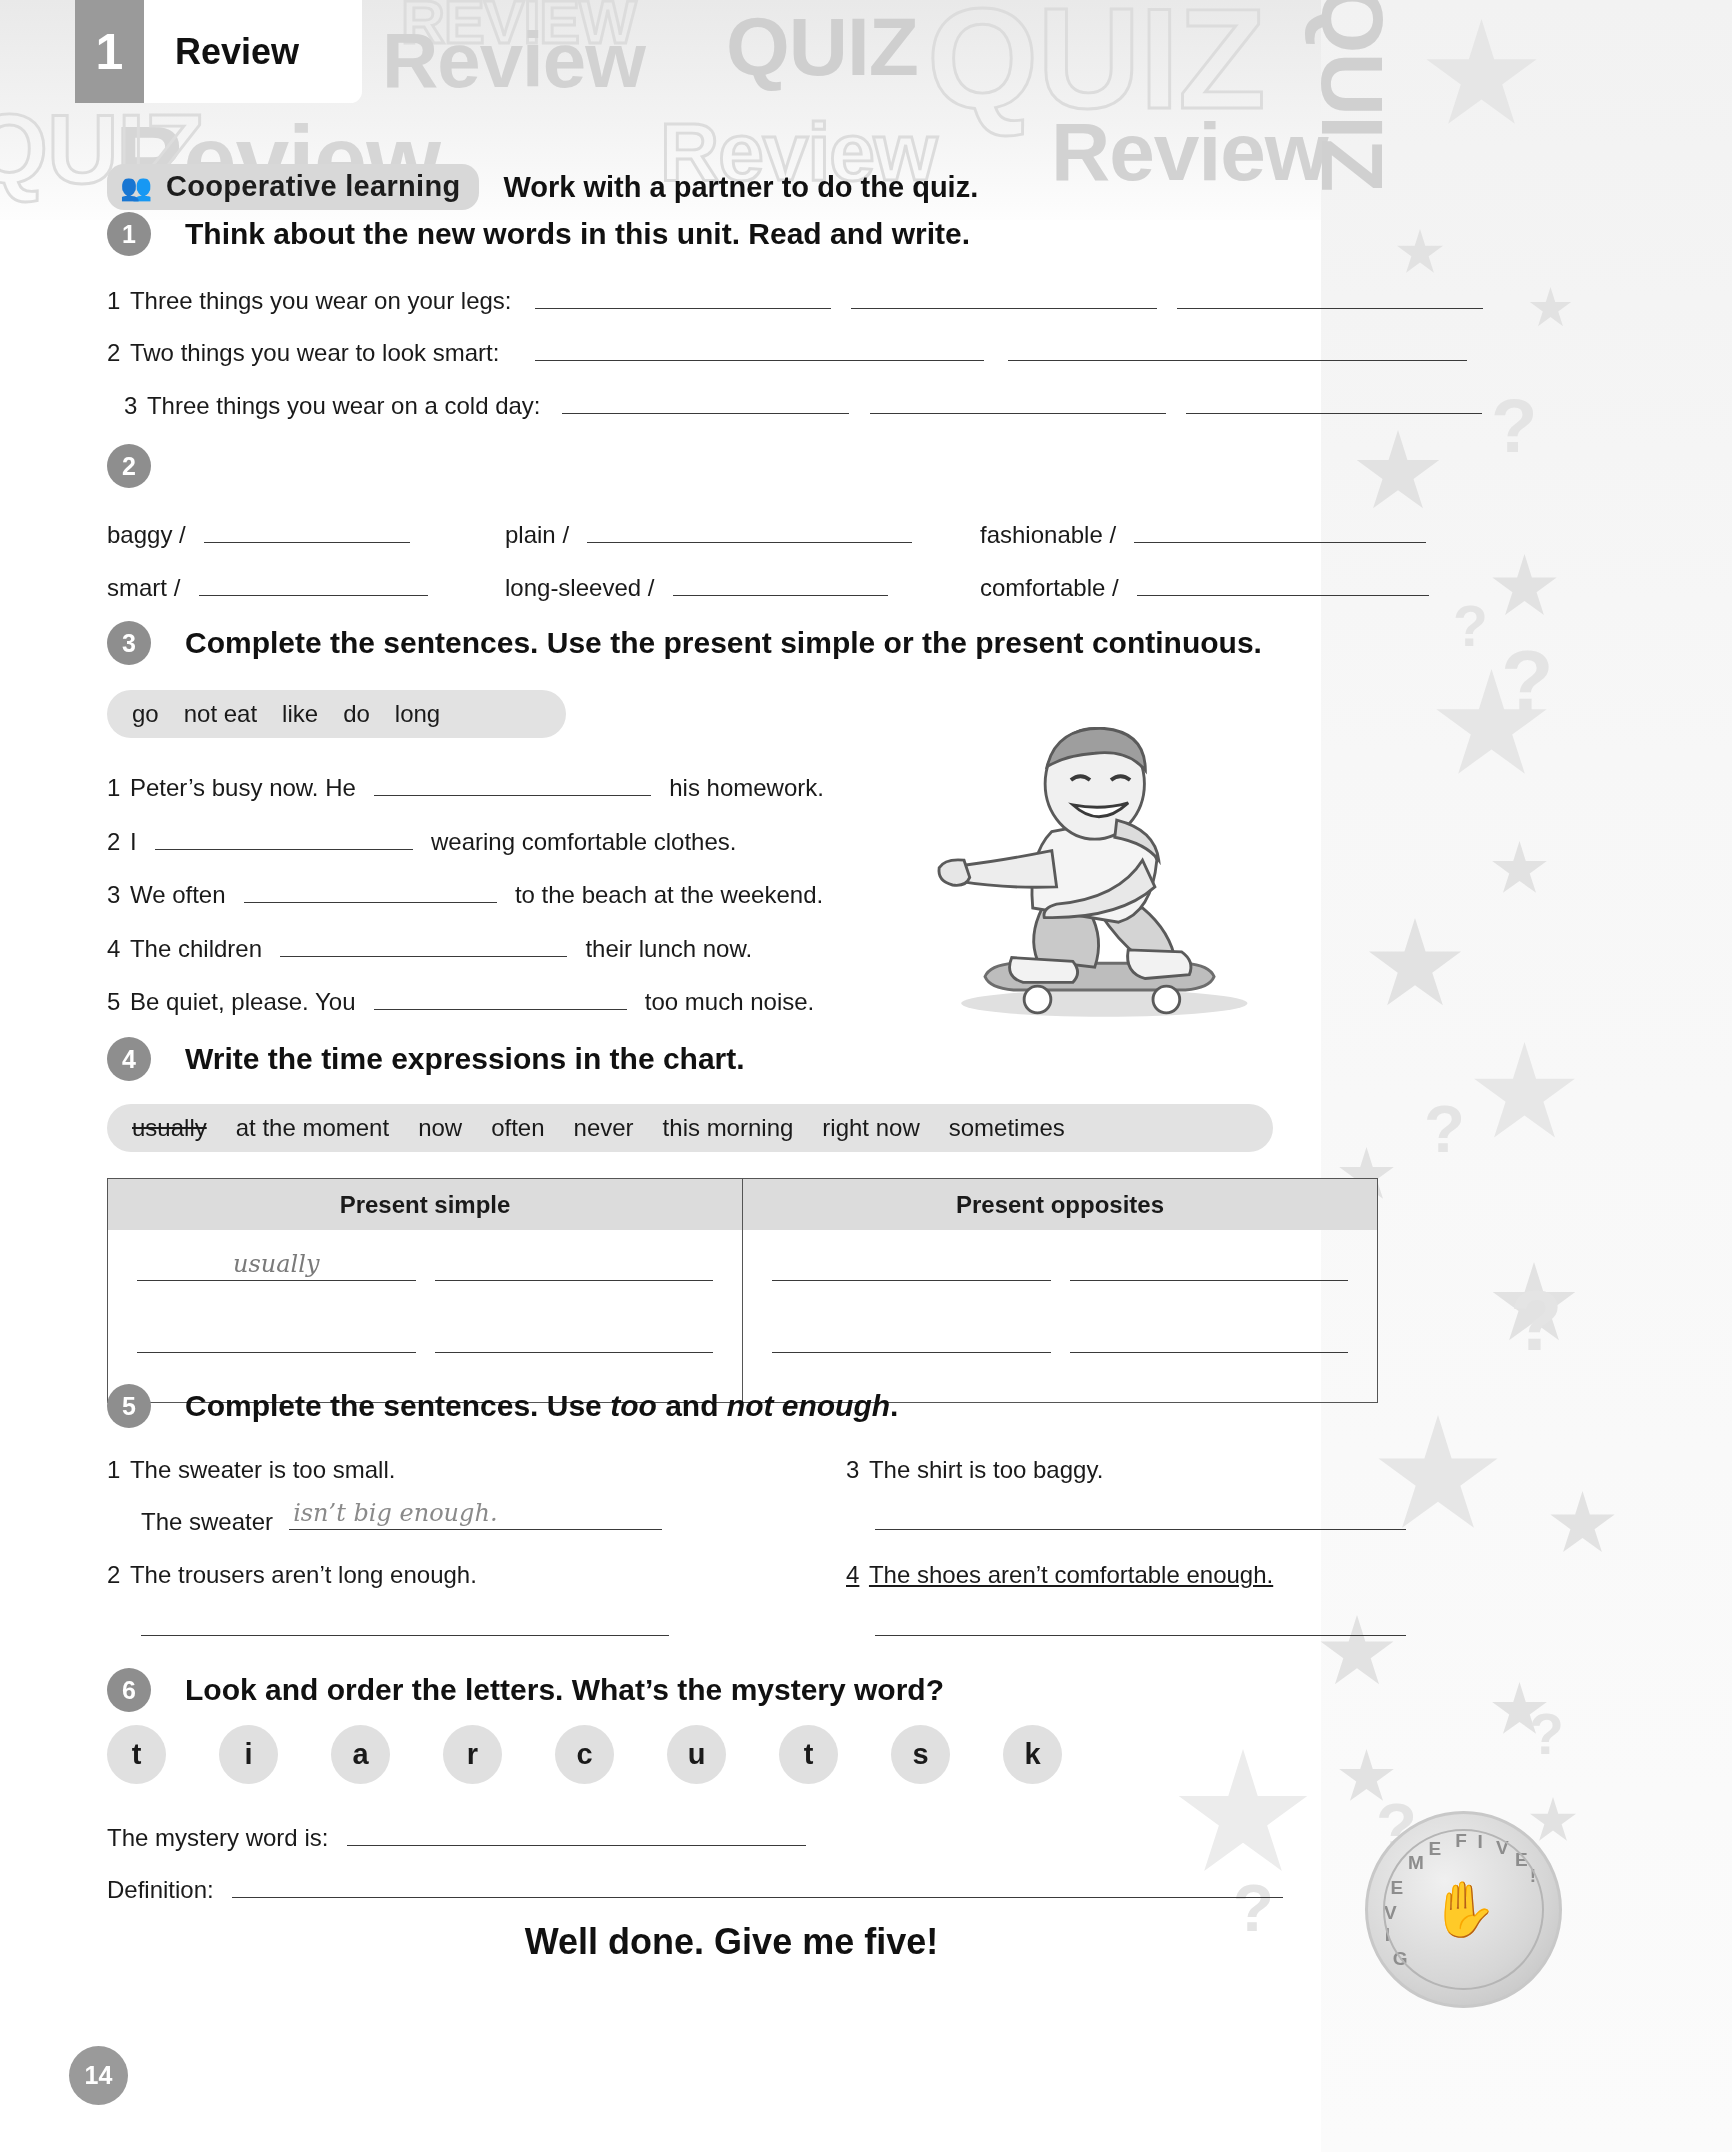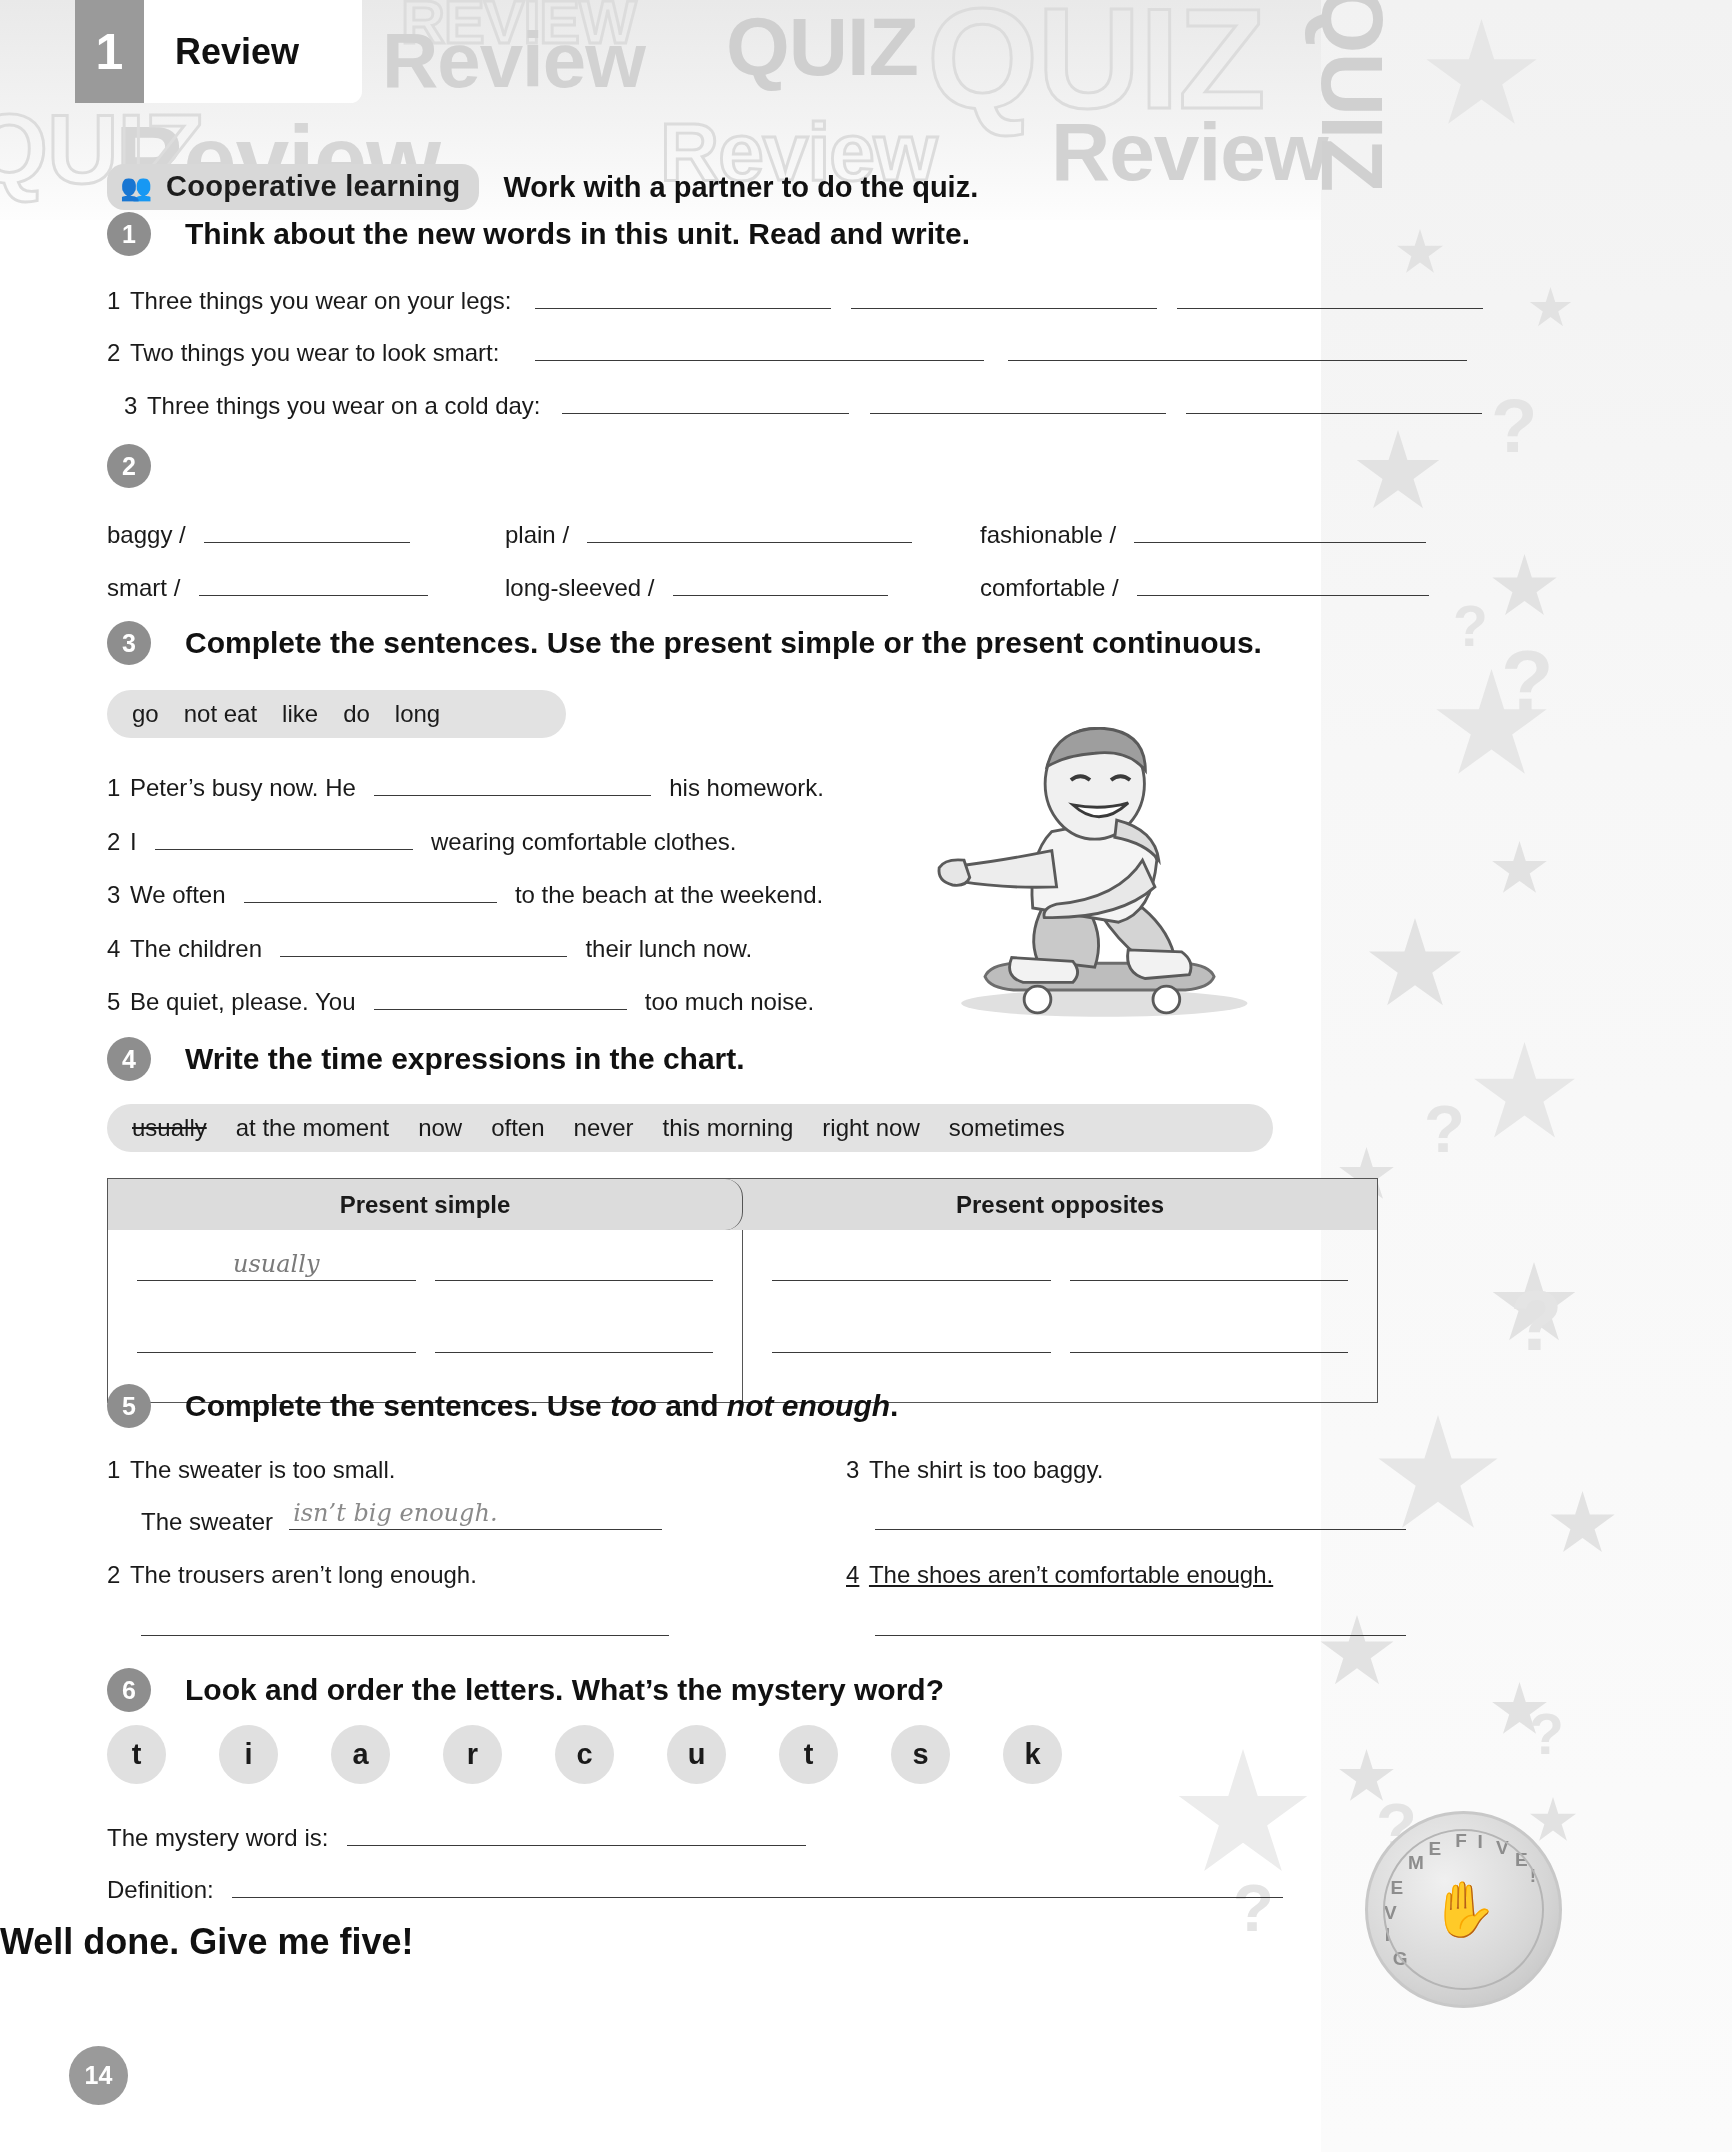--- a/index.html
+++ b/index.html
@@ -185,21 +185,20 @@
     display: flex;
     background: #dcdcdc;
   }
   .chart-head > div {
     flex: 1;
     text-align: center;
     font-size: 24px;
     font-weight: 700;
     padding: 11.5px 0;
     box-sizing: border-box;
-    border-radius: 18px;
   }
   .chart-head > div:first-child { border-right: 1.9px solid #555555; }
   .chart-body { display: flex; height: 172px; }
   .chart-col {
     flex: 1;
     box-sizing: border-box;
     padding: 25px 29px 0 29px;
     display: flex;
     flex-direction: column;
     gap: 46px;
@@ -247,21 +246,21 @@
     justify-content: center;
     font-size: 29px;
     font-weight: 700;
     color: #1a1a1a;
   }
 
   .well-done {
     position: absolute;
     left: 0; top: 1921px;
     width: 1463px;
-    text-align: left;
+    text-align: center;
     font-size: 36px;
     font-weight: 700;
     color: #111111;
   }
 
   
   .badge {
     position: absolute;
     left: 1365px; top: 1811px;
     width: 191px; height: 191px;

